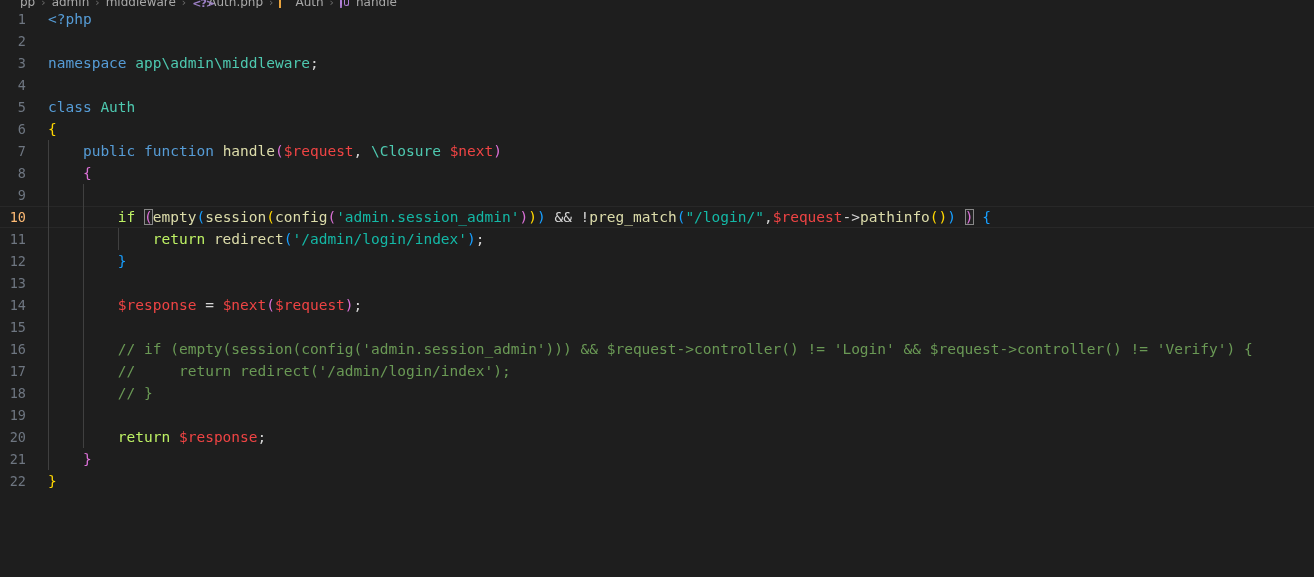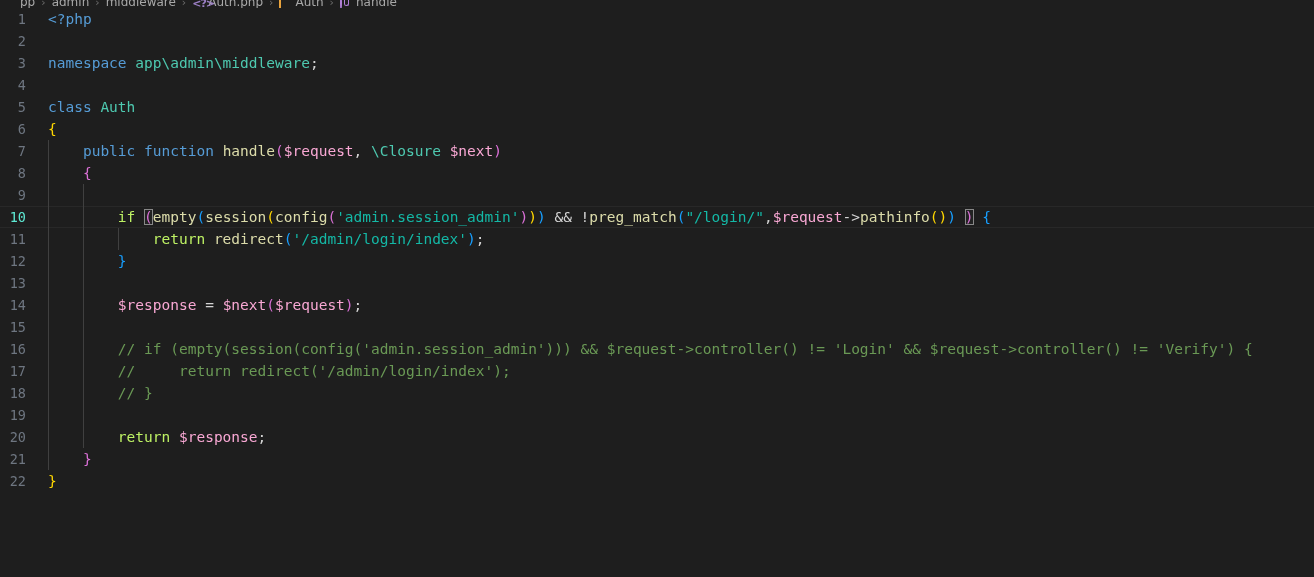--- a/index.html
+++ b/index.html
@@ -77,42 +77,42 @@
   .ln {
     position: absolute;
     left: 0;
     top: 0;
     width: 26px;
     text-align: right;
     color: #6e7681;
     font-size: 13.5px;
     font-family: "DejaVu Sans Mono", monospace;
   }
-  .line.active .ln { color: #5eead4; }
+  .line.active .ln { color: #fdba74; }
   .code {
     position: absolute;
     left: 48px;
     top: 0;
     color: #d4d4d4;
   }
   
   .guide {
     position: absolute;
     top: 0;
     width: 1px;
     height: 22px;
     background: #404040;
   }
 
   
   .t-kw    { color: #569CD6; }
   .t-kw2   { color: #bef264; }
   .t-type  { color: #4EC9B0; }
   .t-fn    { color: #DCDCAA; }
-  .t-var   { color: #f9a8d4; text-align: center; }
+  .t-var   { color: #ef4444; text-align: center; }
   .t-str   { color: #14b8a6; }
   .t-cmt   { color: #6A9955; }
   .t-pl    { color: #d4d4d4; }
   .t-ns    { color: #4EC9B0; }
   .t-brk1  { color: #FFD700; }
   .t-brk2  { color: #DA70D6; }
   .t-brk3  { color: #179FFF; }
 
   .brmatch {
     outline: 1px solid #888888;

